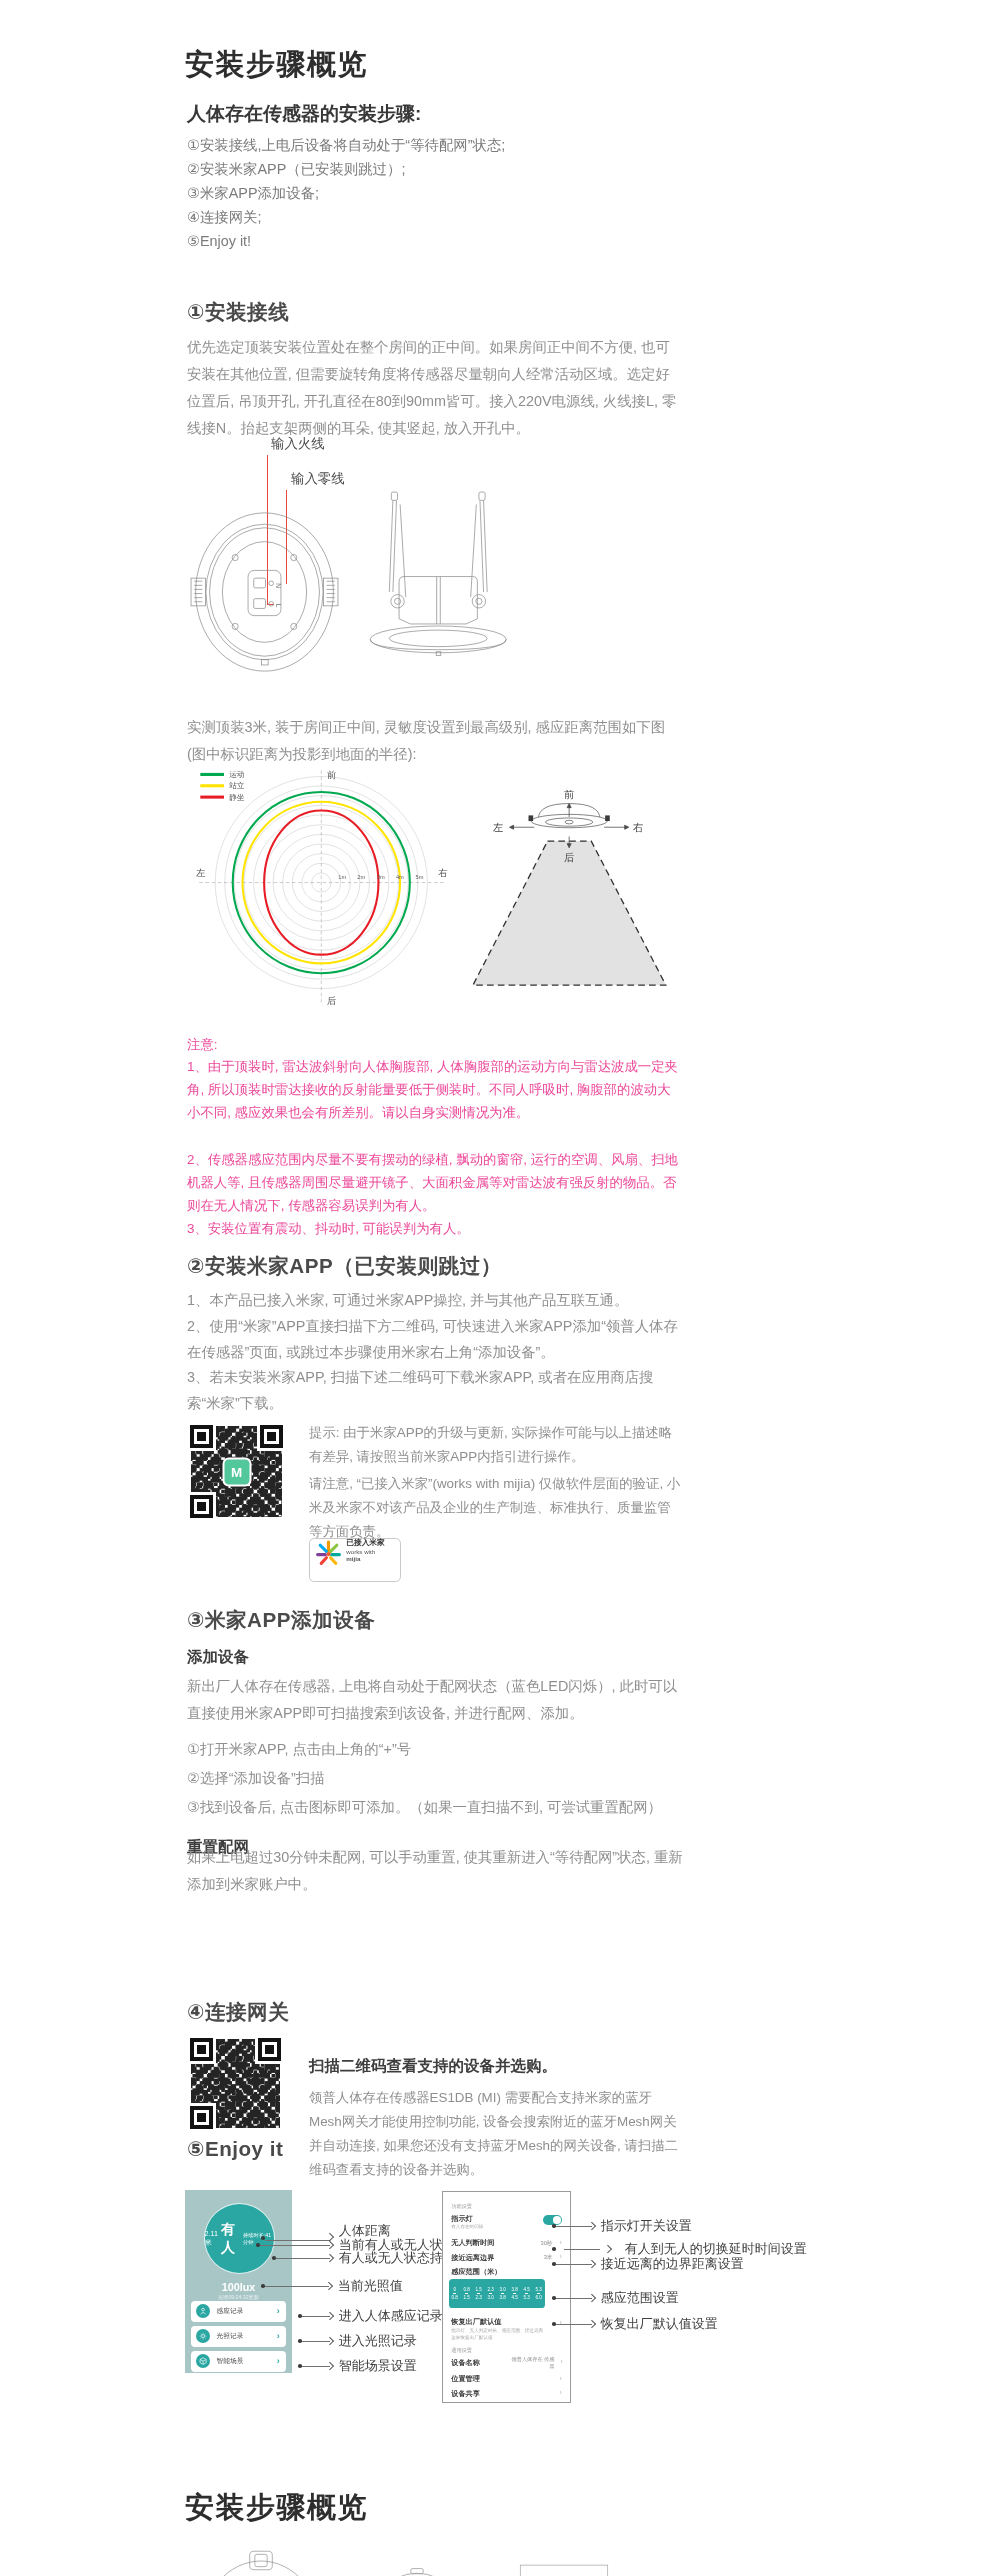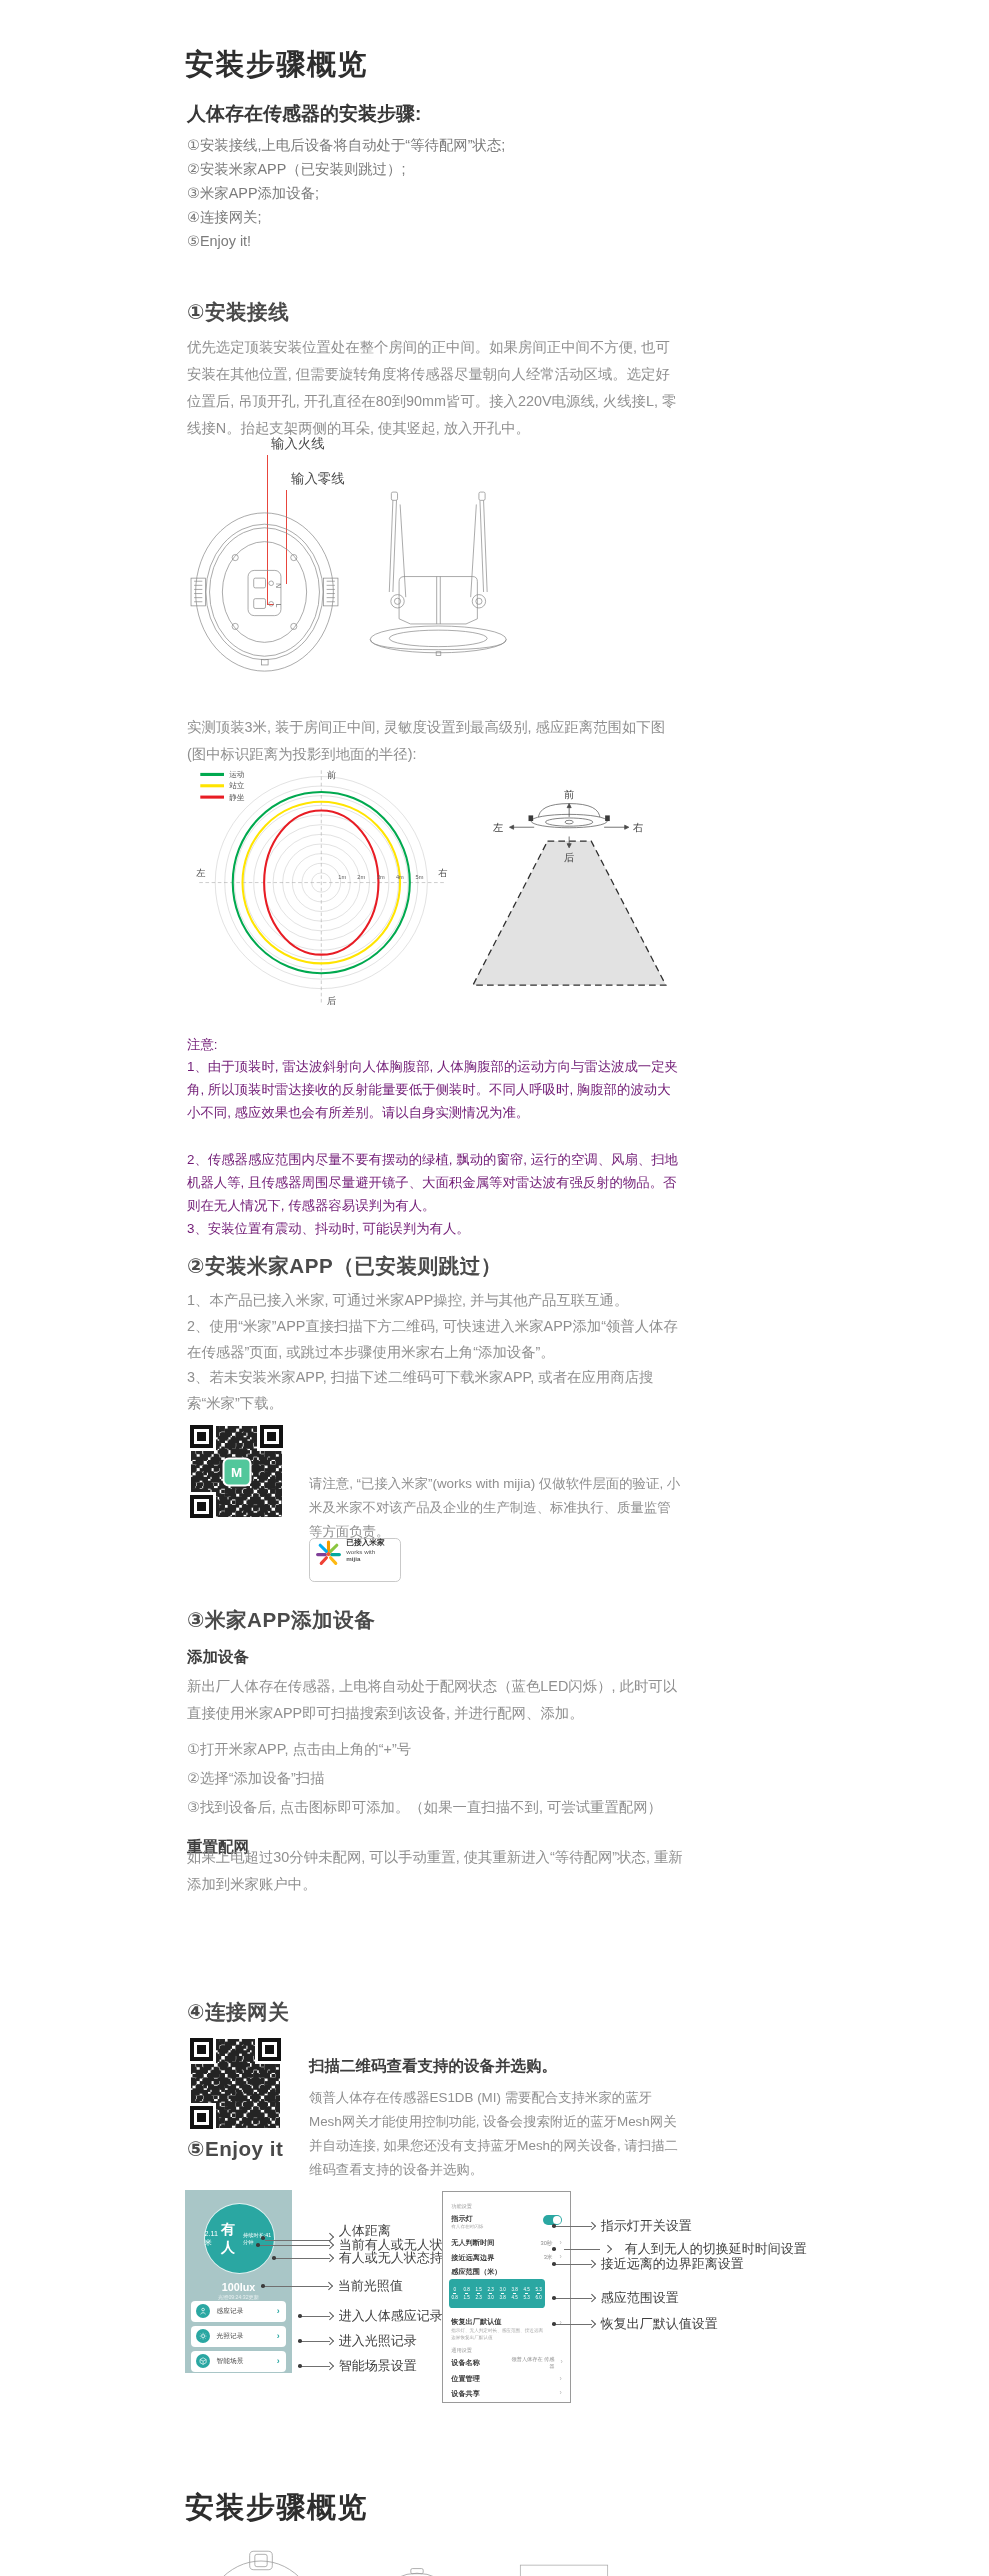--- a/index.html
+++ b/index.html
@@ -5,21 +5,21 @@
   html,body{margin:0;padding:0;background:#fff;}
   #page{position:relative;width:989px;height:2790px;background:#ffffff;overflow:hidden;
         font-family:"Liberation Sans","DejaVu Sans",sans-serif;}
   .abs{position:absolute;}
   .h1{font-size:29px;font-weight:bold;color:#2e2e2e;letter-spacing:1.5px;}
   .h2{font-size:19px;font-weight:bold;color:#383838;}
   .h3{font-size:20.6px;font-weight:bold;color:#4a4a4a;letter-spacing:0.5px;}
   .h4{font-size:15.5px;font-weight:bold;color:#3e3e3e;}
   .steps-line{font-size:14.4px;color:#7b7b7b;line-height:24px;white-space:nowrap;}
   .bodytxt{font-size:14.4px;color:#8f8f8f;line-height:27px;}
-  .notestxt{font-size:13.4px;color:#701a75;line-height:23px;}
+  .notestxt{font-size:13.4px;color:#ec4899;line-height:23px;}
   .wire-label{font-size:13.4px;color:#4a4a4a;white-space:nowrap;}
   .red-vline{position:absolute;width:1px;background:#e8453c;}
   .red-hline{position:absolute;height:1px;background:#e8453c;}
   
   .ann{position:absolute;display:flex;align-items:center;}
   .ann-dot{width:3.6px;height:3.6px;border-radius:50%;background:#3c3c3c;flex:none;}
   .ann-line{height:0.5px;background:#707070;flex:none;}
   .ann-arrow{width:4.6px;height:4.6px;border-top:1px solid #555;border-right:1px solid #555;
              transform:rotate(45deg);flex:none;margin-left:-2.6px;}
   .ann-text{margin-left:6.2px;font-size:13px;color:#3f3f3f;white-space:nowrap;}
@@ -233,20 +233,21 @@
       </div>
     <div class="finder-pad" style="right:0;top:0;">
         <div class="finder"></div>
       </div>
     <div class="finder-pad" style="left:0;bottom:0;">
         <div class="finder"></div>
       </div>
     <div class="qr-logo">M</div>
   </div>
 
+  <div class="abs smallnote" style="left:309px;top:1421px;width:374px;">提示: 由于米家APP的升级与更新, 实际操作可能与以上描述略有差异, 请按照当前米家APP内指引进行操作。</div>
   <div class="abs smallnote" style="left:309px;top:1472px;width:374px;">请注意, “已接入米家”(works with mijia) 仅做软件层面的验证, 小米及米家不对该产品及企业的生产制造、标准执行、质量监管等方面负责。</div>
 
   <div class="badge" style="left:309px;top:1538px;">
     <svg width="27" height="27" viewBox="0 0 52 52">
       <g stroke-width="6" stroke-linecap="round">
         <line x1="26" y1="22" x2="26" y2="6" stroke="#f59b00"></line>
         <line x1="30" y1="24" x2="42" y2="12" stroke="#8bc53f"></line>
         <line x1="32" y1="30" x2="47" y2="30" stroke="#00a99d"></line>
         <line x1="30" y1="36" x2="40" y2="47" stroke="#fdb913"></line>
         <line x1="22" y1="36" x2="12" y2="47" stroke="#ef4136"></line>

